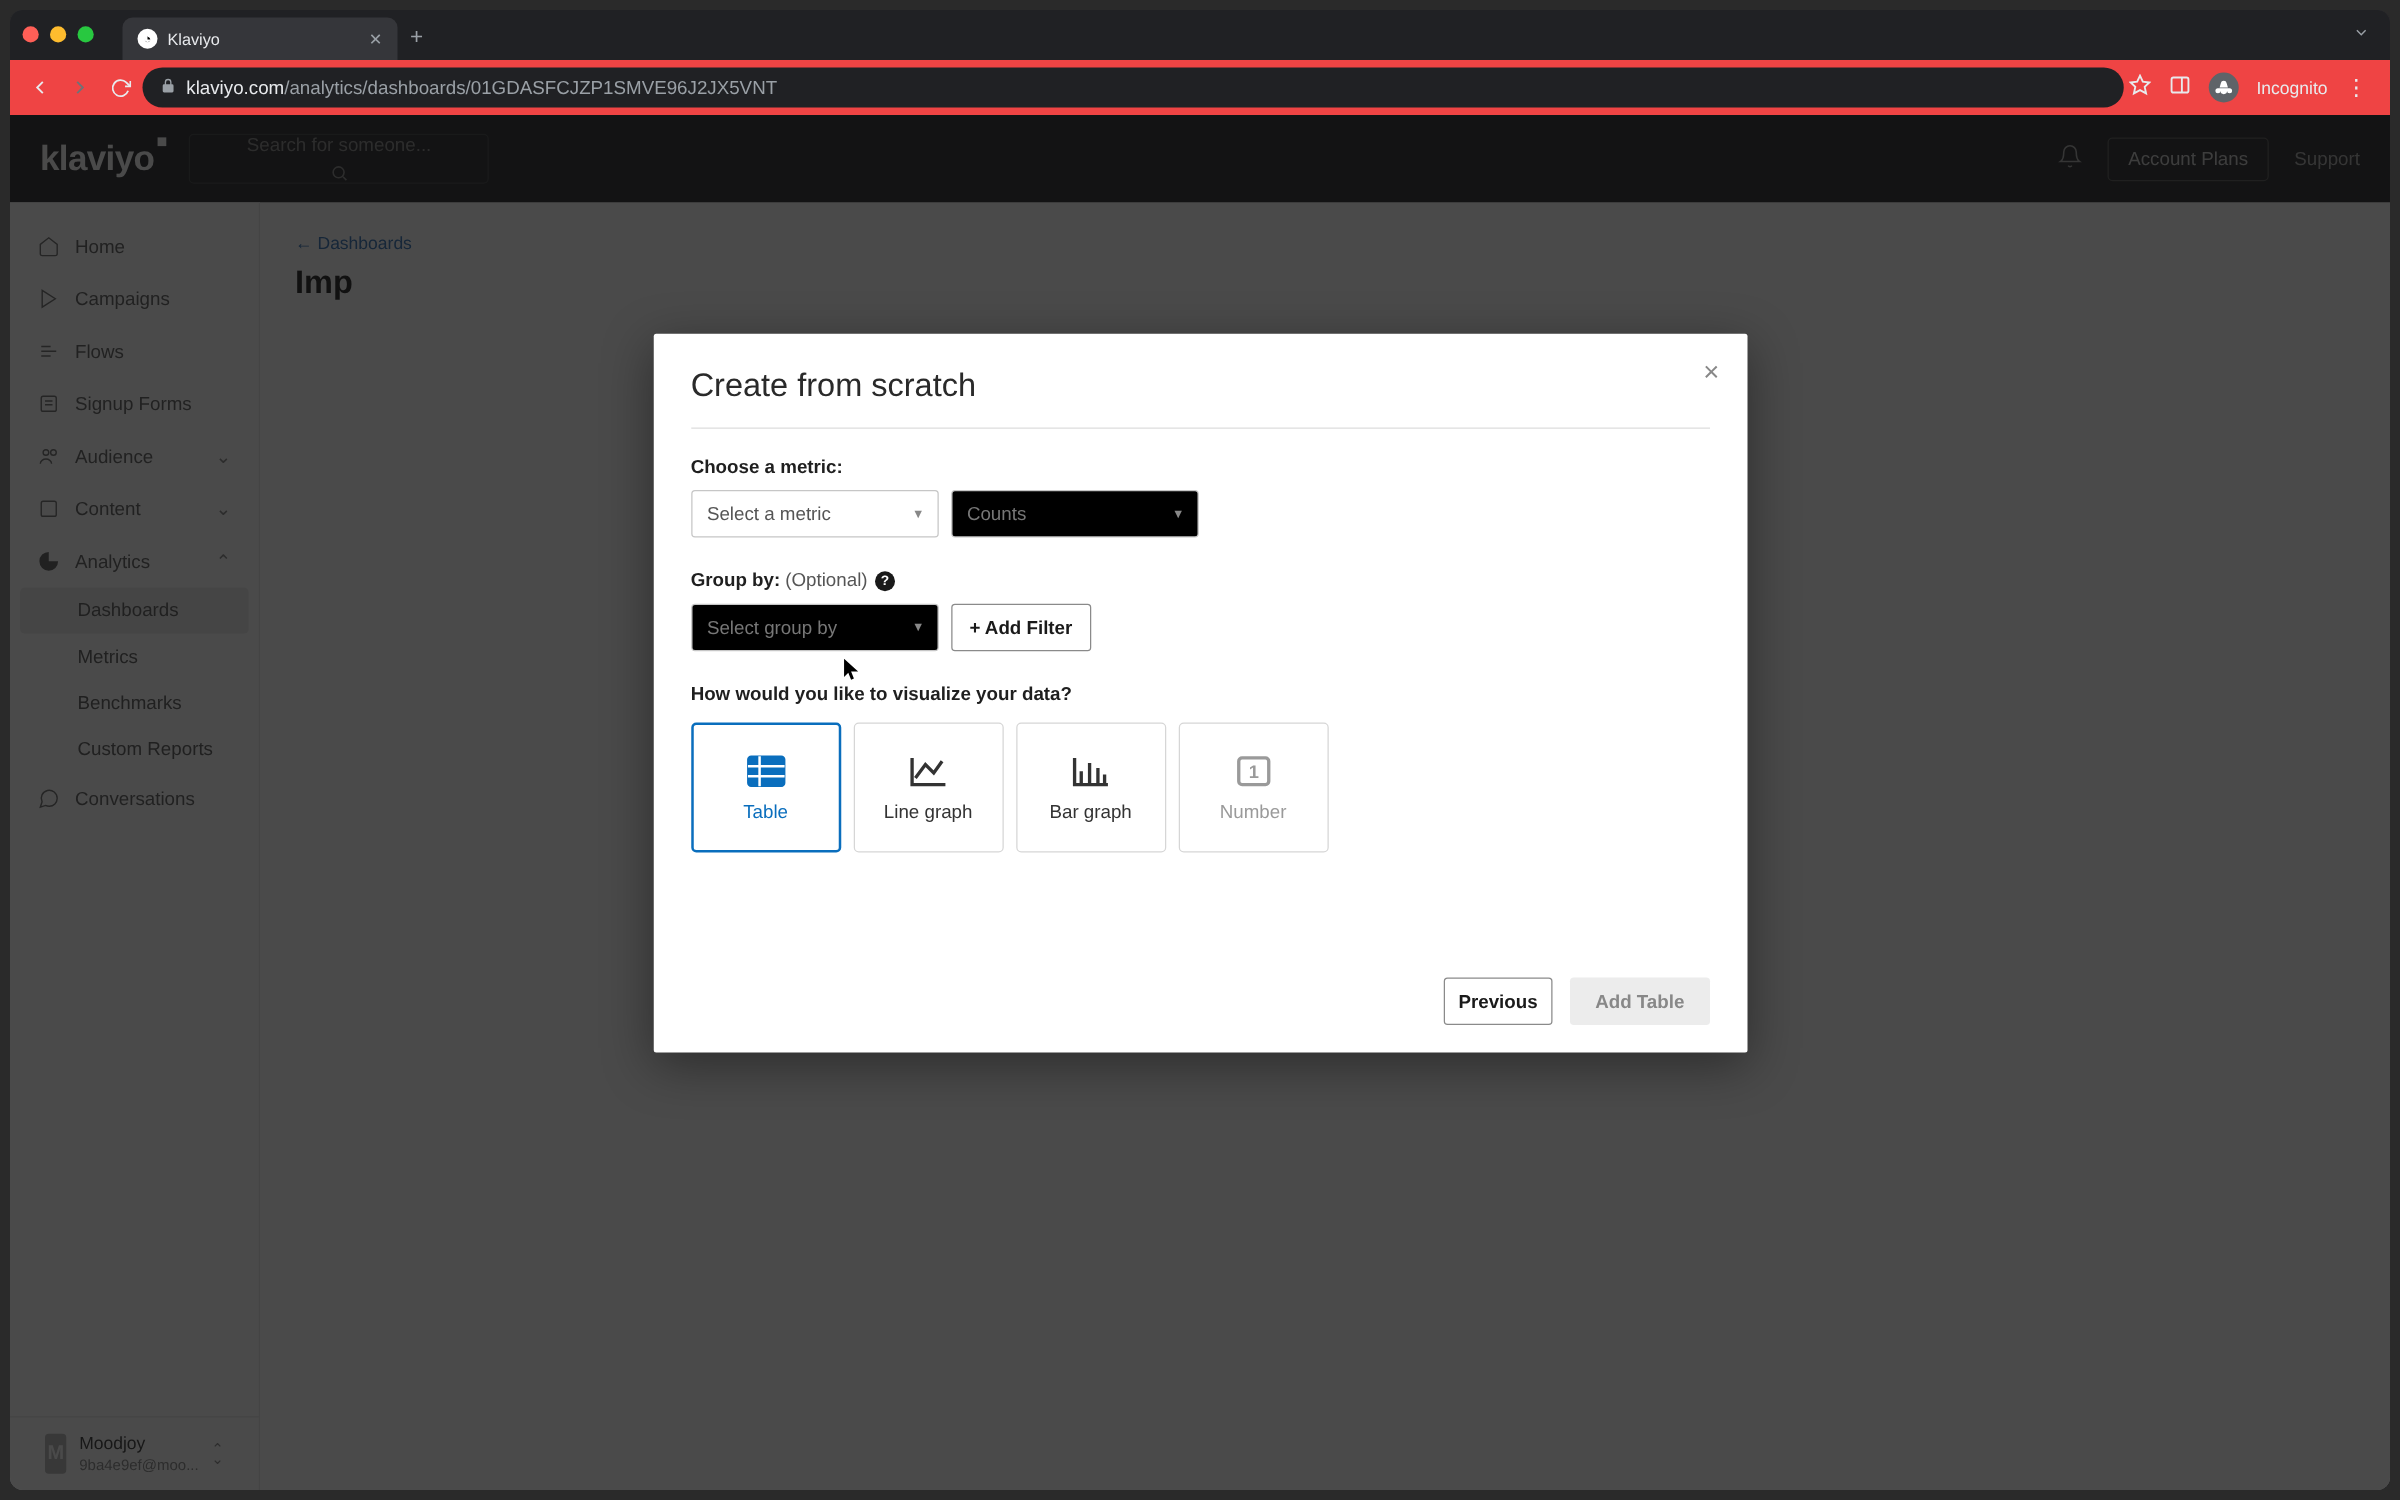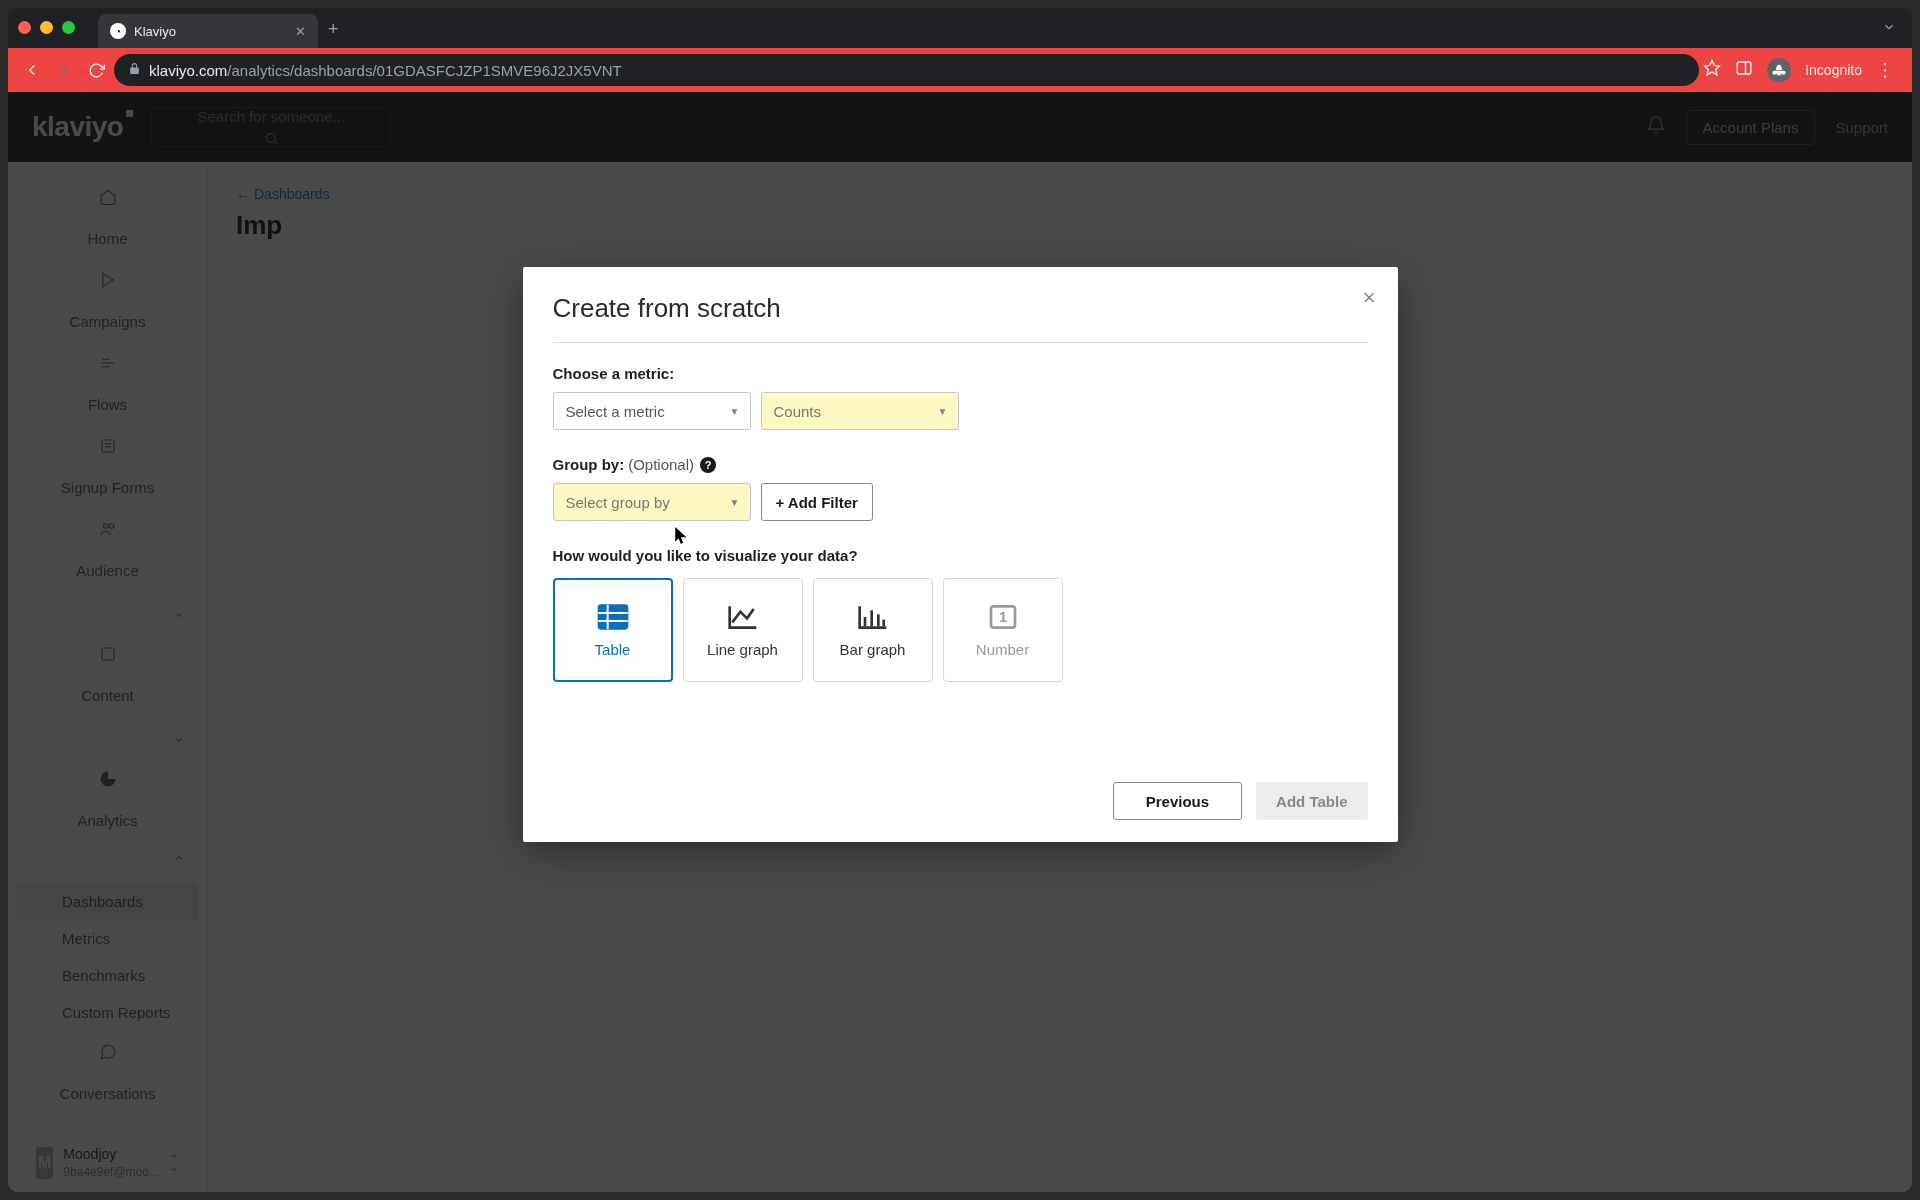--- a/index.html
+++ b/index.html
@@ -41,21 +41,21 @@
 .logo { color:#fff; font-size:28px; font-weight:600; letter-spacing:-0.5px; position:relative; }
 .logo sup { font-size:10px; position:relative; top:-10px; left:2px;}
 .searchbox { width: 240px; height:40px; border:1px solid #3c3d40; border-radius:4px; display:flex; align-items:center; padding:0 12px; color:#888; font-size:15px;flex-direction:column; }
 .searchbox span { flex:1; }
 .hdr-spacer { flex:1; }
 .hdr-btn { border:1px solid #555; color:#ccc; padding:8px 16px; border-radius:4px; font-size:15px; }
 .hdr-link { color:#aaa; font-size:15px; }
 
 .app-body { display:flex; height:calc(100% - 70px); background:#fff;}
 .sidebar { width:200px; background:#fff; border-right:1px solid #e5e5e5; padding-top:14px; display:flex; flex-direction:column;}
-.sb-item { display:flex; align-items:center; gap:24px; padding:12px 22px; color:#5a5a5a; font-size:15px;flex-direction:column;}
+.sb-item { display:flex; align-items:center; gap:12px; padding:12px 22px; color:#5a5a5a; font-size:15px;}
 .sb-item svg { width:18px; height:18px; stroke:#6a6a6a; fill:none; stroke-width:1.5;}
 .sb-sub { padding:10px 22px 10px 54px; color:#555; font-size:15px;}
 .sb-sub.active { background:#ededed; border-radius:4px; margin:0 8px; padding-left:46px;}
 .sb-item.active svg { fill:#5a5a5a; stroke:none;}
 .sb-footer { margin-top:auto; border-top:1px solid #e5e5e5; padding:12px 28px; display:flex; align-items:center; gap:10px;}
 .sb-avatar { width:32px; height:32px; background:#b5b5b5; color:#fff; display:flex; align-items:center; justify-content:center; font-weight:600; border-radius:3px;}
 .sb-user { font-size:14px; color:#333; line-height:1.2;}
 .sb-user small { color:#888; font-size:12px;}
 .sb-caret { margin-left:auto; color:#888; font-size:12px; line-height:0.7;}
 
@@ -67,35 +67,35 @@
 .overlay { position:absolute; inset:0; background:rgba(20,20,20,0.55); display:flex; justify-content:center; align-items:flex-start; }
 .modal { width: 875px; background:#fff; margin-top: 175px; border-radius:2px; box-shadow:0 10px 40px rgba(0,0,0,0.4); padding:26px 30px 22px; position:relative;}
 .modal-title { font-size:26px; color:#2a2a2a; font-weight:400;}
 .modal-x { position:absolute; top:18px; right:22px; color:#888; font-size:22px; cursor:pointer;}
 .modal hr { border:none; border-top:1px solid #ddd; margin:18px 0 22px;}
 .sec-label { font-size:15px; color:#1f1f1f; font-weight:600; margin-bottom:10px; display:flex; align-items:center; gap:4px;}
 .sec-label .opt { font-weight:400; color:#555;}
 .sec-label .help { width:16px; height:16px; background:#1a1a1a; color:#fff; border-radius:50%; font-size:11px; display:inline-flex; align-items:center; justify-content:center; margin-left:2px;}
 .row { display:flex; gap:10px; margin-bottom:26px;}
 .dd { height:38px; border:1px solid #c6c6c6; border-radius:3px; background:#fff; width:198px; display:flex; align-items:center; padding:0 12px; color:#555; font-size:15px; position:relative;}
-.dd.disabled { background:#fef9c3; color:#777;}
+.dd.disabled { background:#000000; color:#777;}
 .dd .caret { position:absolute; right:10px; color:#888; font-size:10px;}
 .btn-outline { height:38px; border:1px solid #8a8a8a; background:#fff; border-radius:3px; padding:0 14px; font-size:15px; color:#1a1a1a; font-weight:600; display:flex; align-items:center;}
 .cursor { position:absolute; font-size:16px; color:#000; }
 
 .viz-row { display:flex; gap:10px; margin-top:14px;}
 .viz { width:120px; height:104px; border:1px solid #d6d6d6; border-radius:4px; display:flex; flex-direction:column; align-items:center; justify-content:center; gap:10px; color:#333; font-size:15px;}
 .viz.selected { border:2px solid #0a6ebd; color:#0a6ebd;}
 .viz.dim { color:#9a9a9a;}
 .viz svg { width:32px; height:28px; }
 .viz.selected svg { stroke:#0a6ebd; fill:#0a6ebd;}
 .viz-label { font-size:15px;}
 
 .modal-foot { display:flex; justify-content:flex-end; gap:14px; margin-top:100px;}
-.btn-prev { height:38px; border:1px solid #8a8a8a; background:#fff; border-radius:3px; padding:0 32px; font-size:15px; color:#1a1a1a; font-weight:600;}
+.btn-prev { height:38px; border:1px solid #8a8a8a; background:#fff; border-radius:3px; padding:0 11px; font-size:15px; color:#1a1a1a; font-weight:600;}
 .btn-add { height:38px; border:none; background:#ececec; border-radius:3px; padding:0 20px; font-size:15px; color:#888; font-weight:600;}
 </style>
 </head>
 <body>
 
 <div class="traffic">
   <span class="tl-close"></span>
   <span class="tl-min"></span>
   <span class="tl-max"></span>
 </div>

